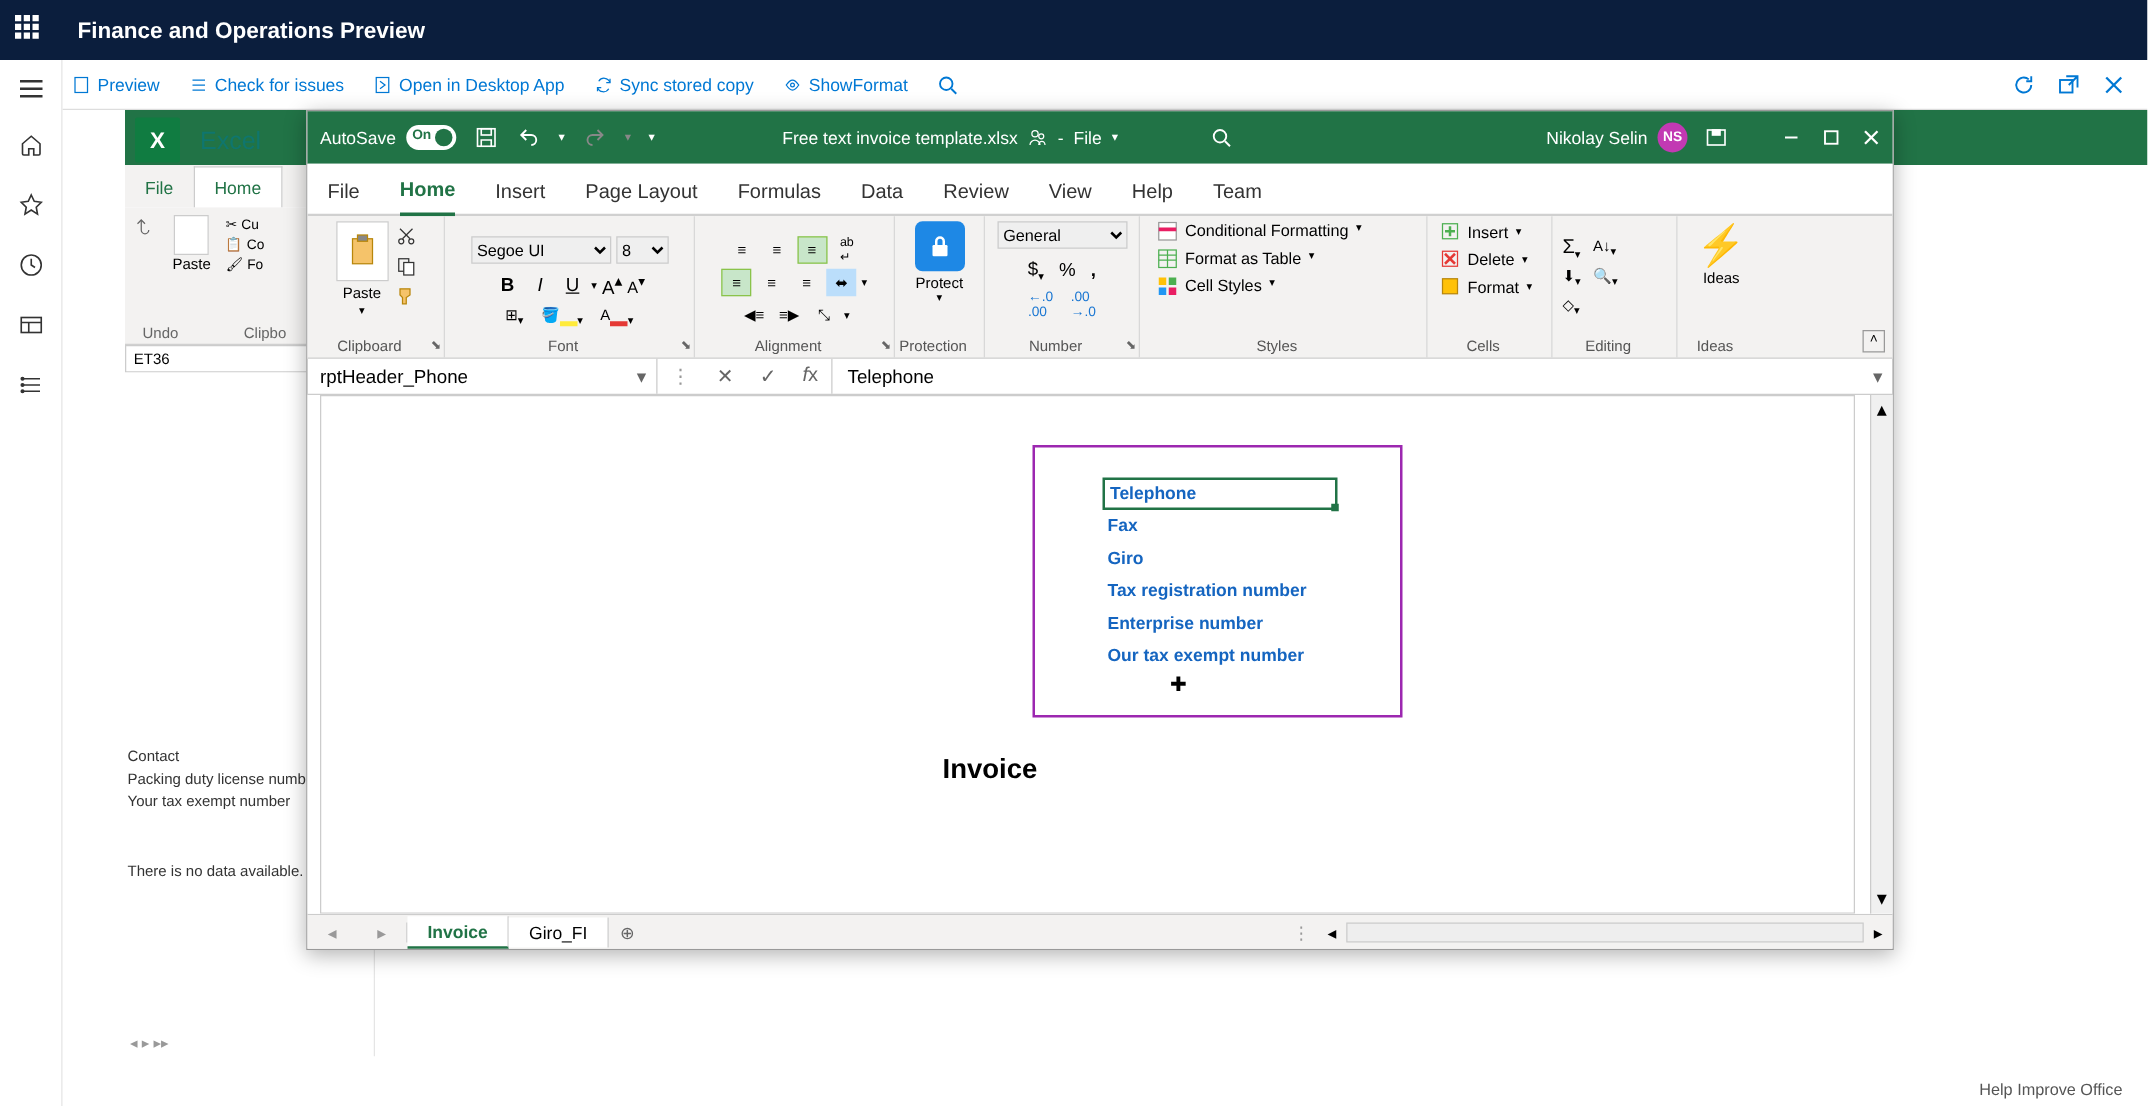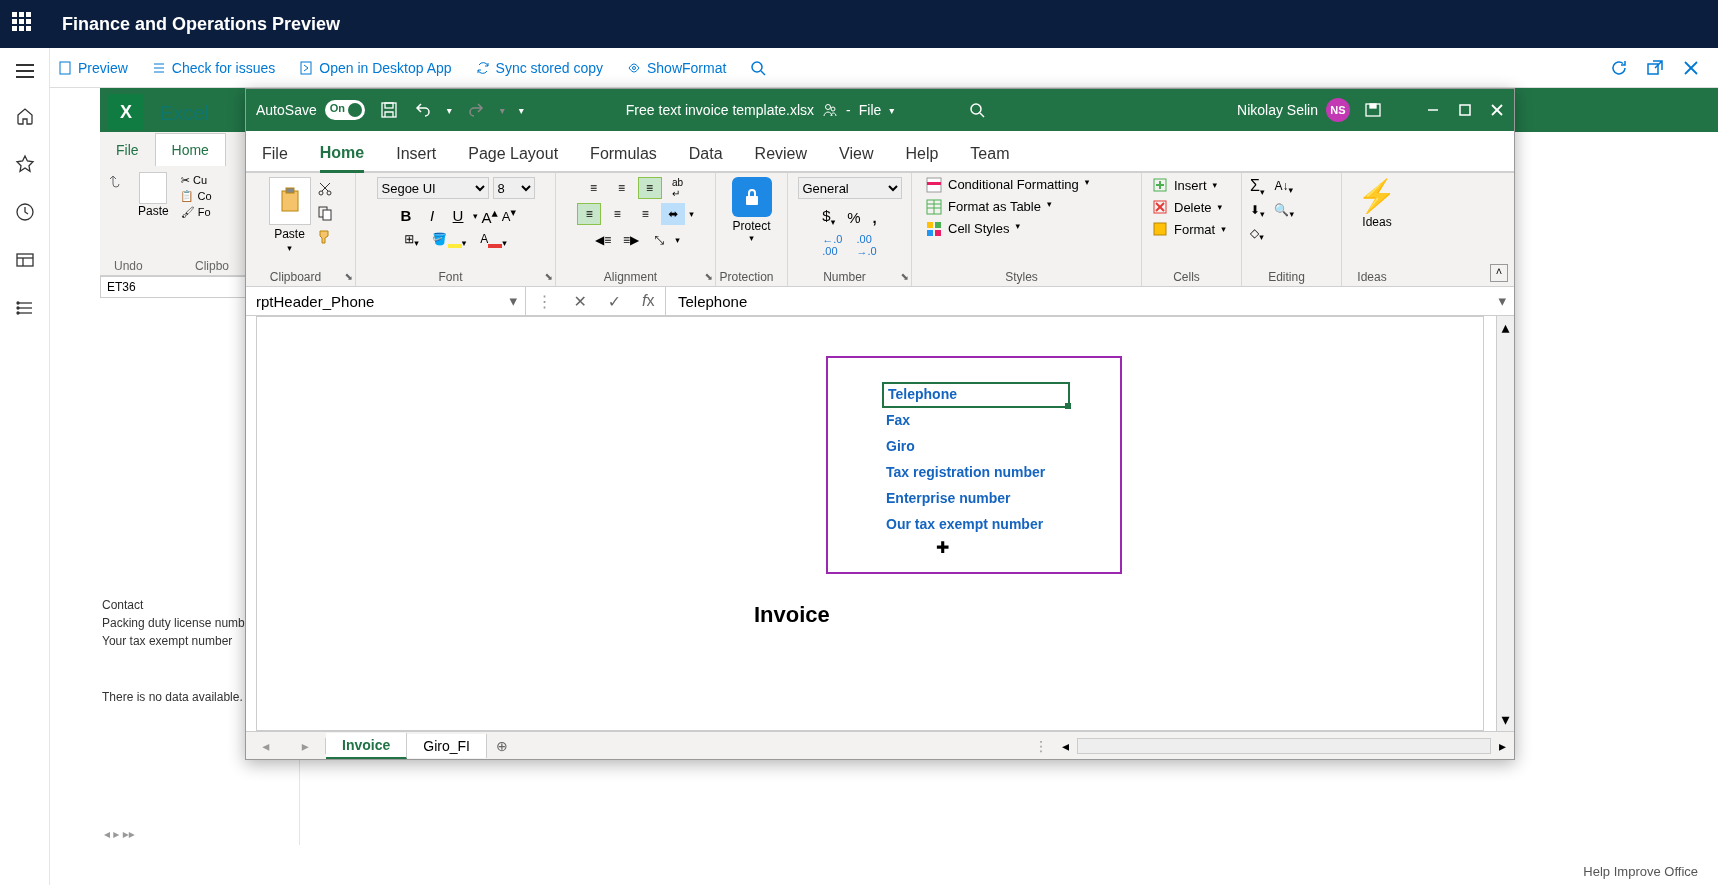--- a/index.html
+++ b/index.html
@@ -59,21 +59,21 @@
 .ew-tabs .right-actions { margin-left:auto; display:flex; gap:12px; align-items:center; }
 .ew-tabs .share-btn,.ew-tabs .comments-btn { border:1px solid #ccc; padding:4px 12px; font-size:15px; display:flex; align-items:center; gap:6px; cursor:pointer; }
 .ew-tabs .share-btn { color:#217346; }
 .ew-tabs .smiley { width:28px; height:28px; border:1.5px solid #555; border-radius:50%; display:flex; align-items:center; justify-content:center; font-size:14px; }
 
 .ew-ribbon { height:114px; background:#f3f2f1; border-bottom:1px solid #d0d0d0; display:flex; font-size:12px; position:relative; }
 .ew-ribbon .group { border-right:1px solid #d8d8d8; padding:4px 8px 18px; display:flex; flex-direction:column; align-items:center; position:relative; }
 .ew-ribbon .group-label { position:absolute; bottom:2px; left:0; right:10px; text-align:center; color:#555; font-size:12px; }
 .ew-ribbon .group-launcher { position:absolute; bottom:4px; right:2px; font-size:10px; color:#666; }
 .ew-ribbon .btn-col { display:flex; flex-direction:column; gap:2px; align-items:center; }
-.ew-ribbon .btn-row { display:flex; gap:4px; align-items:center; }
+.ew-ribbon .btn-row { display:flex; gap:4px; align-items:center;margin-top:12px; }
 .ew-ribbon .paste-big { width:42px; height:48px; background:#fff; border:1px solid #ccc; display:flex; align-items:center; justify-content:center; }
 .ew-ribbon select { font-size:13px; border:1px solid #ccc; height:22px; }
 .ew-ribbon .font-name { width:112px; }
 .ew-ribbon .font-size { width:42px; }
 .ew-ribbon .align-btn { width:24px; height:22px; border:1px solid transparent; display:flex; align-items:center; justify-content:center; cursor:pointer; }
 .ew-ribbon .align-btn.active { background:#c8e6c9; border-color:#8bc34a; }
 .ew-ribbon .protect-icon { width:40px; height:40px; background:#1e88e5; border-radius:6px; display:flex; align-items:center; justify-content:center; }
 .ew-ribbon .styles-list { display:flex; flex-direction:column; gap:6px; font-size:13px; }
 .ew-ribbon .styles-list .row { display:flex; gap:6px; cursor:pointer; white-space:nowrap; }
 .ew-ribbon .cells-list .row { display:flex; align-items:center; gap:6px; cursor:pointer; font-size:13px; }

